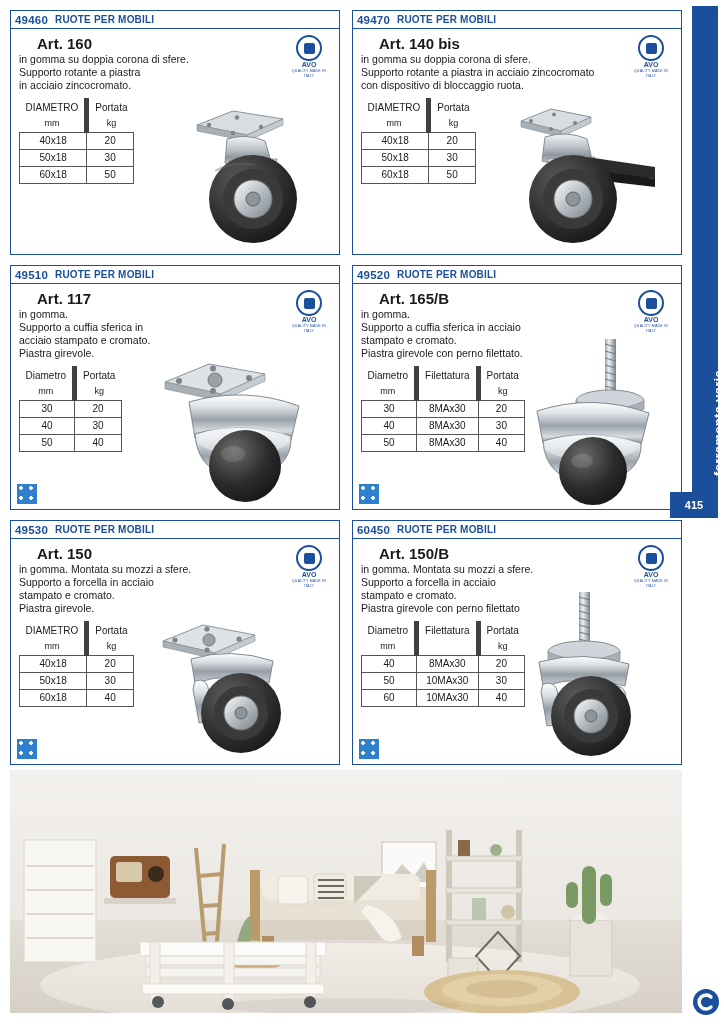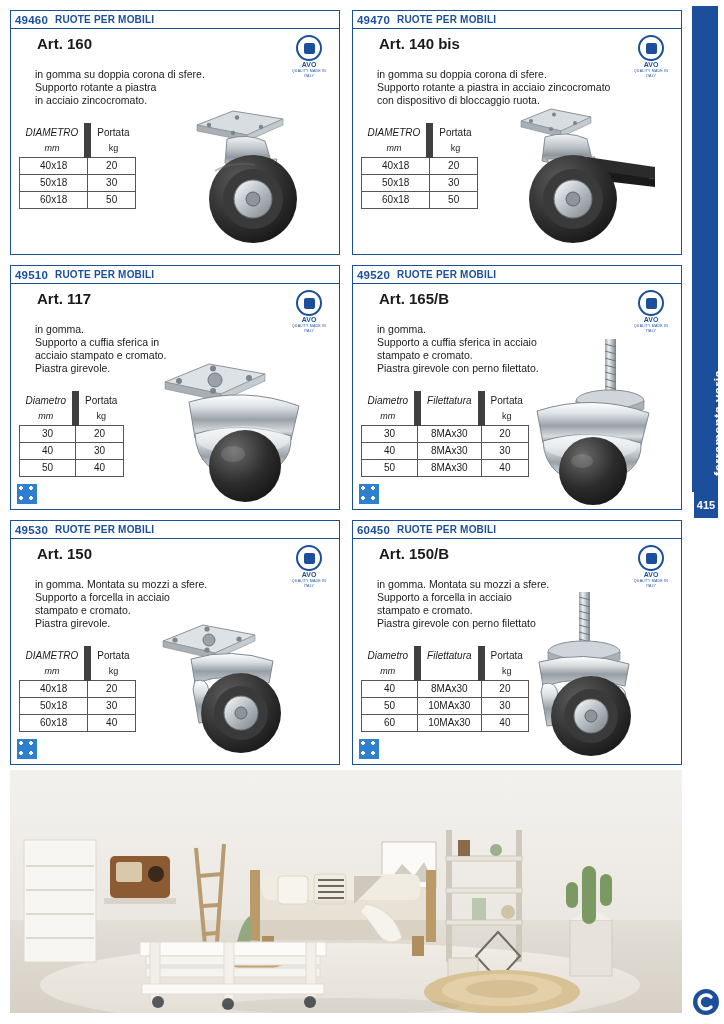--- a/index.html
+++ b/index.html
@@ -34,21 +34,21 @@
     font-weight: bold;
     letter-spacing: .3px;
     transform: rotate(-90deg);
     transform-origin: left top;
     left: 19px;
     top: 470px;
   }
   .sidebar-page {
     position: absolute;
     right: 6px; top: 492px;
-    width: 24px; height: 26px;
+    width: 48px; height: 26px;
     background: #1b4f9c;
     color: #fff;
     font-size: 11px;
     font-weight: bold;
     display: flex; align-items: center; justify-content: center;
   }
   .sidebar-logo {
     position: absolute;
     right: 4px; bottom: 8px;
     width: 28px; height: 28px;
@@ -98,21 +98,21 @@
     height: 226px;
   }
   .art {
     font-size: 15px;
     font-weight: bold;
     margin: 0 0 1px 18px;
   }
   .desc {
     font-size: 10.5px;
     line-height: 13px;
-    margin: 16px;
+    margin: 0;
     max-width: 300px;
   }
 
   
   .avo {
     position: absolute;
     right: 10px; top: 6px;
     width: 40px; height: 40px;
     text-align: center;
   }
@@ -169,21 +169,21 @@
   }
   table.spec thead th.unit {
     border-bottom: 1px solid #555;
     border-top: none;
     font-size: 9px;
     padding-top: 0;
   }
   table.spec thead tr.h1 th { border: none; }
   table.spec thead tr.h2 th { border: none; border-bottom: 1px solid #555; }
   table.spec thead tr.h1 th.sep,
-  table.spec thead tr.h2 th.sep { border-right: 7px solid #404040; font-style: italic; }
+  table.spec thead tr.h2 th.sep { border-right: 5px solid #404040; }
 
   
   .bluebox {
     position: absolute;
     left: 6px; bottom: 6px;
     width: 20px; height: 20px;
     background:
       radial-gradient(circle at 4px 4px, #ffffff 1.6px, transparent 1.7px),
       radial-gradient(circle at 14px 4px, #ffffff 1.6px, transparent 1.7px),
       radial-gradient(circle at 4px 14px, #ffffff 1.6px, transparent 1.7px),

